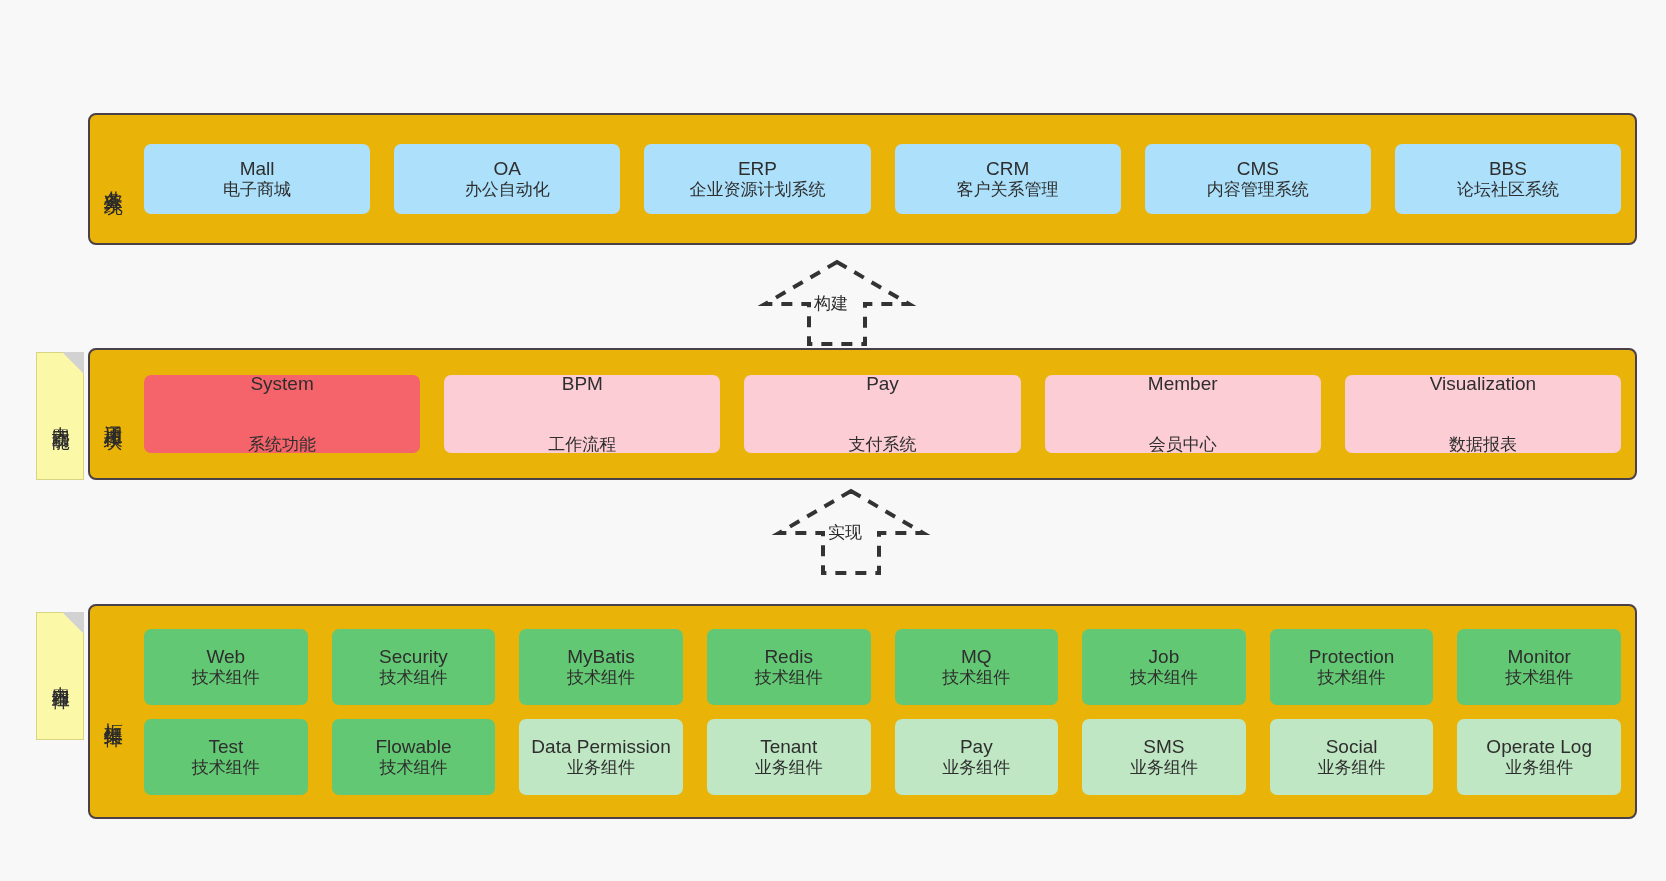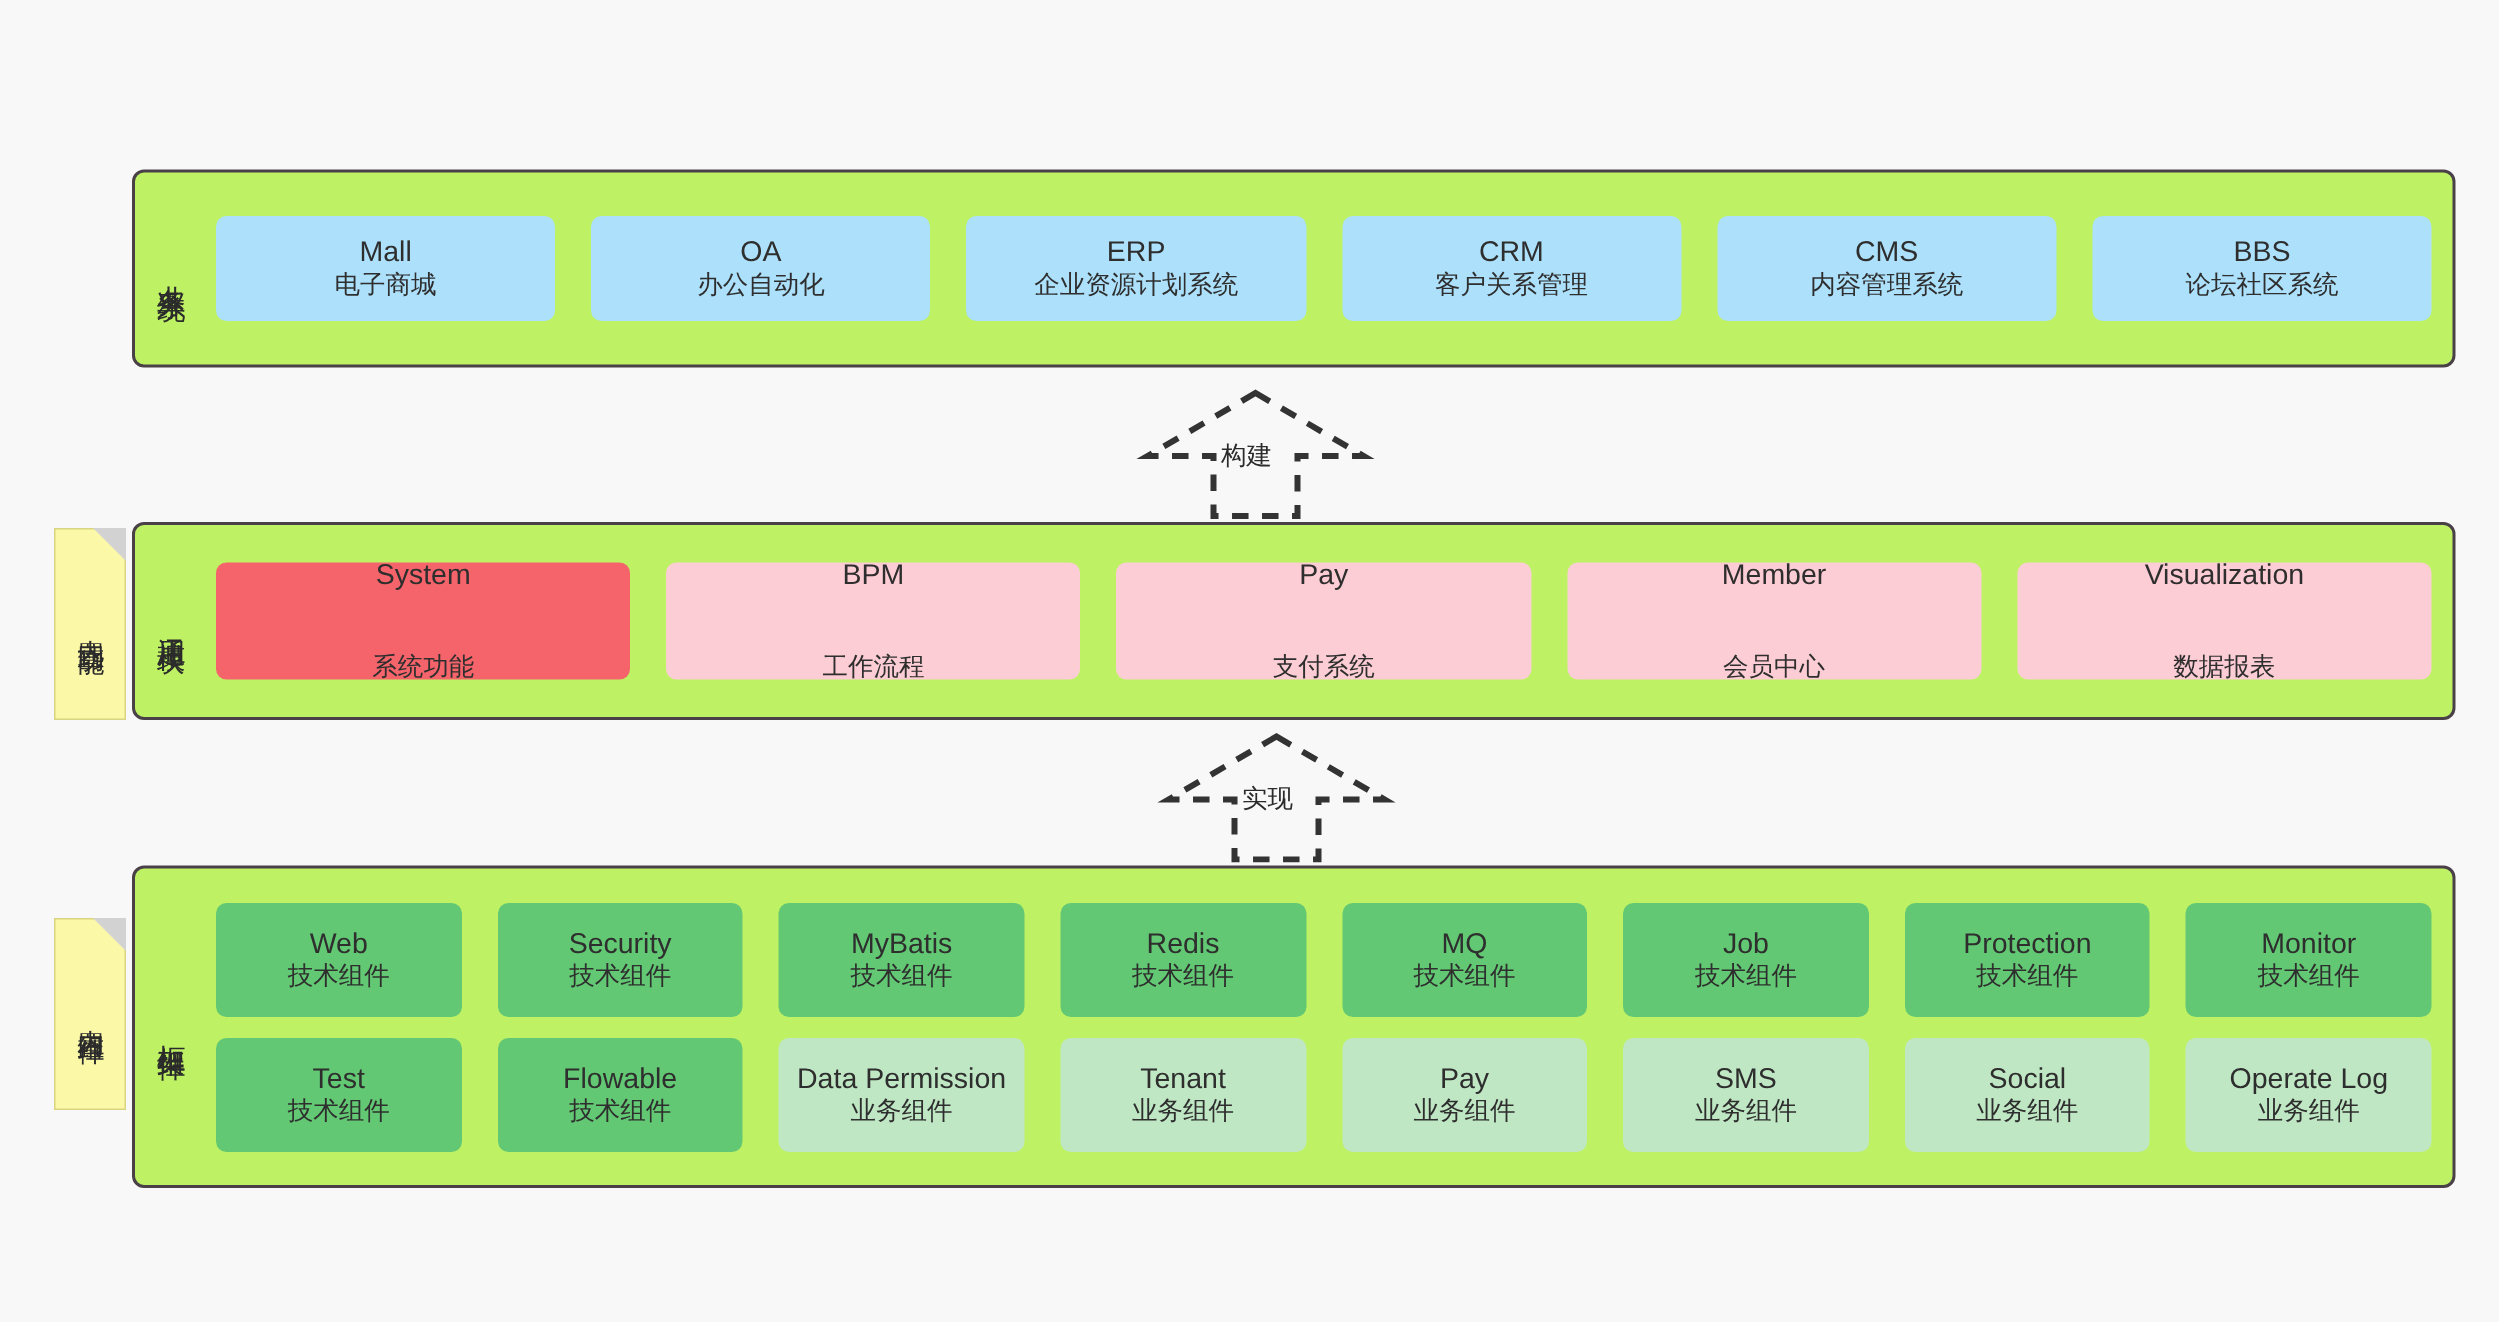--- a/index.html
+++ b/index.html
@@ -18,21 +18,21 @@
 
   .canvas {
     position: absolute;
     inset: 0;
   }
 
   
   .layer {
     position: absolute;
     box-sizing: border-box;
-    background: #bef264;
+    background: #eab308;
     border: 2px solid #4a4048;
     border-radius: 8px;
     display: flex;
     align-items: stretch;
   }
 
   .layer-title {
     flex: 0 0 auto;
     width: 46px;
     display: flex;
@@ -82,21 +82,21 @@
   
   .n-blue        { background: #ace0fb; }
   .n-red-strong  { background: #f4646a; }
   .n-red-soft    { background: #fccdd4; }
   .n-green-strong{ background: #63c873; }
   .n-green-soft  { background: #bfe7c4; }
 
   
   #layer-business  { left: 88px; top: 113px; width: 1549px; height: 132px; }
   #layer-modules   { left: 88px; top: 348px; width: 1549px; height: 132px; }
-  #layer-framework { left: 88px; top: 577px; width: 1549px; height: 215px; }
+  #layer-framework { left: 88px; top: 604px; width: 1549px; height: 215px; }
 
   #layer-business .node  { height: 70px; }
   #layer-modules .node   { height: 78px; gap: 40px; }
   #layer-framework .node { height: 76px; }
 
   
   .note {
     position: absolute;
     box-sizing: border-box;
     width: 48px;

